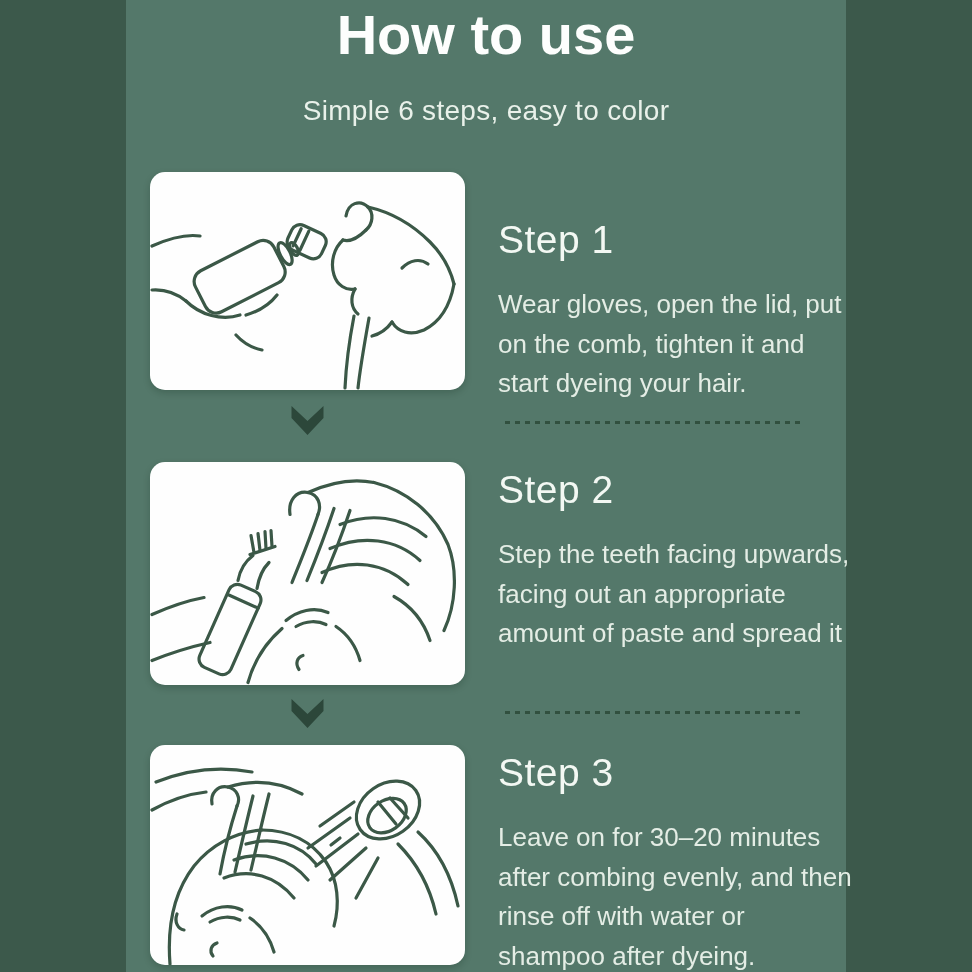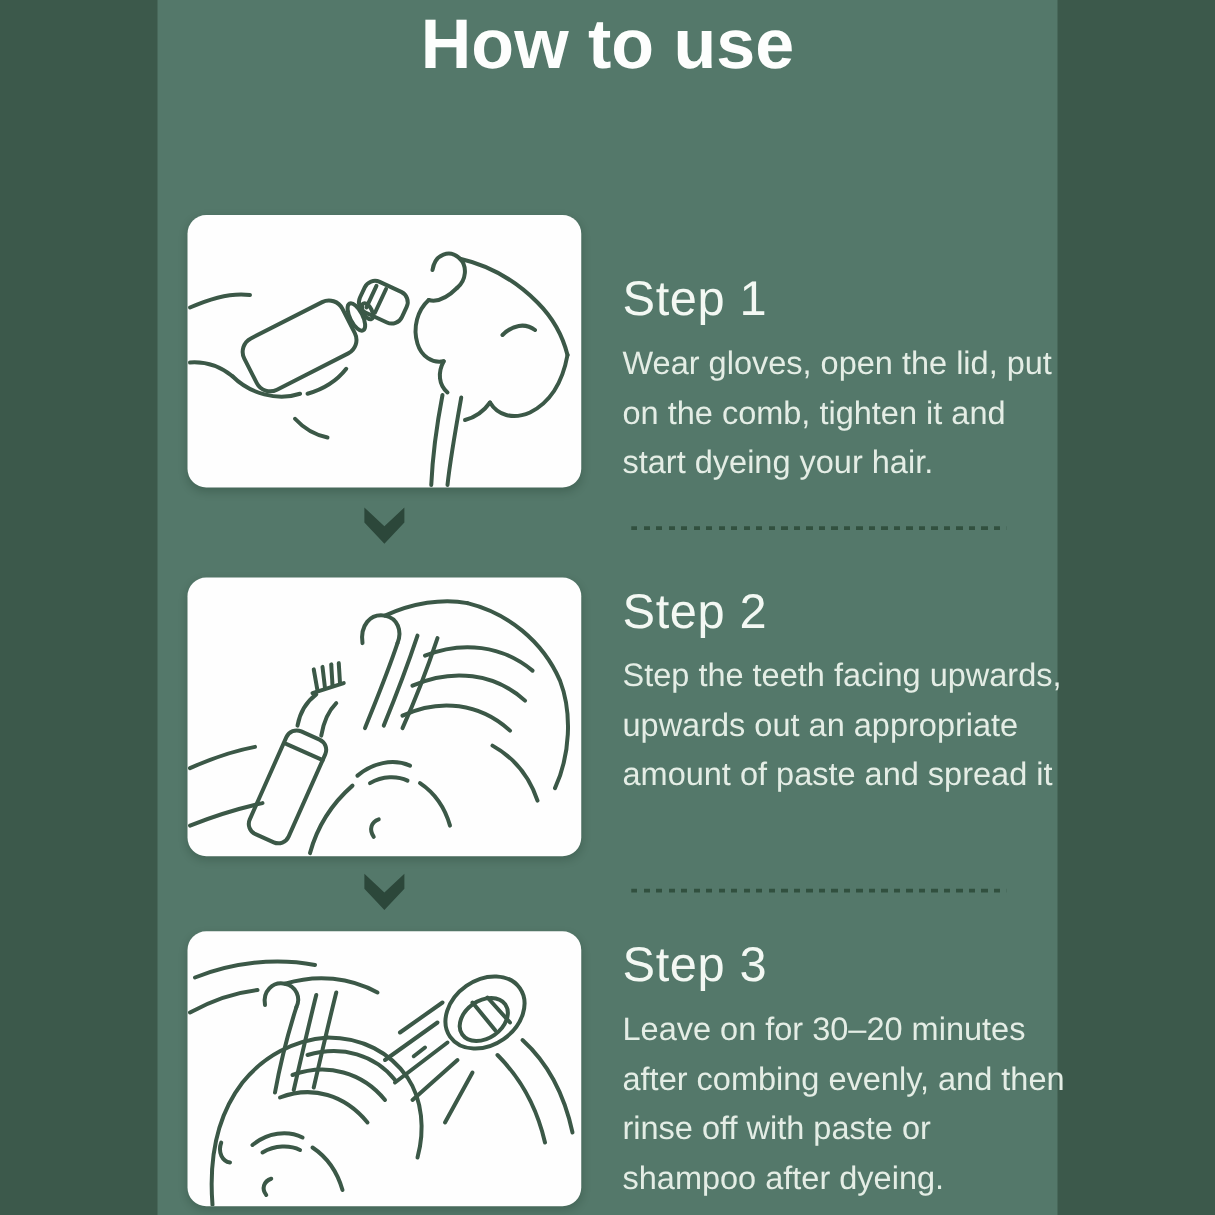--- a/index.html
+++ b/index.html
@@ -18,38 +18,39 @@
   #card1 { top:172px; height:218px; }
   #card2 { top:462px; height:223px; }
   #card3 { top:745px; height:220px; }
   .card svg { display:block; width:100%; height:100%; }
   svg.lineart path, svg.lineart rect, svg.lineart ellipse {
     stroke:#3b5847; stroke-width:3.2; fill:none; stroke-linecap:round; stroke-linejoin:round; }
 
   .step-text { position:absolute; left:372px; width:350px; }
   #text1 { top:222px; } #text2 { top:472px; } #text3 { top:755px; }
   .step-label { font-size:39px; font-weight:400; color:#f3f8f3; letter-spacing:.5px; line-height:36px; }
-  .step-desc { margin-top:13px; color:#e4ede5; font-size:26px; font-weight:400; }
+  .step-desc { margin-top:27px; color:#e4ede5; font-size:26px; font-weight:400; }
   .step-desc .line { line-height:39.5px; white-space:nowrap; }
 
   .connector { position:absolute; left:163px; width:37px; height:31px; }
   #connector1 { top:405px; } #connector2 { top:698px; }
   .connector svg { display:block; width:100%; height:100%; }
 
   .divider { position:absolute; left:379px; width:300px; height:3px;
              background-image:repeating-linear-gradient(90deg,#31503f 0 5px,transparent 5px 10px); }
   #divider1 { top:421px; } #divider2 { top:711px; }
 </style>
 </head>
 <body>
 
 <div class="page">
   <div class="column">
 
     <div class="title">How to use</div>
+    <div class="subtitle">Simple 6 steps, easy to color</div>
 
     <div class="card" id="card1">
       <svg class="lineart" viewBox="0 0 315 218">
         <g transform="rotate(-27 95 102)">
           <rect x="45" y="79" width="88" height="46" rx="12"></rect>
           <ellipse cx="140" cy="102" rx="5" ry="12"></ellipse>
           <ellipse cx="150" cy="102" rx="3.5" ry="7"></ellipse>
         </g>
         <path d="M2,74 C20,66 36,62 50,64"></path>
         <path d="M2,118 C16,117 26,121 36,129"></path>
@@ -118,21 +119,21 @@
         <path d="M136,156 C148,146 164,142 178,148"></path>
         <path d="M146,162 C156,156 168,156 176,160"></path>
         <path d="M186,162 C198,170 206,182 210,196"></path>
         <path d="M153,191 C147,193 145,199 149,205"></path>
       </svg>
     </div>
     <div class="step-text" id="text2">
       <div class="step-label">Step 2</div>
       <div class="step-desc">
         <div class="line">Step the teeth facing upwards,</div>
-        <div class="line">upwards out an appropriate</div>
+        <div class="line">facing out an appropriate</div>
         <div class="line">amount of paste and spread it</div>
       </div>
     </div>
 
     <div class="connector" id="connector2">
       <svg viewBox="0 0 36 31">
         <path d="M2,1 L18,16 L34,1 L34,13 L18,30 L2,13 Z" fill="#2c473a"></path>
       </svg>
     </div>
     <div class="divider" id="divider2"></div>
@@ -170,19 +171,19 @@
         <path d="M216,102 L180,134"></path>
         <path d="M228,112 L206,152"></path>
         <path d="M190,92 L181,99"></path>
       </svg>
     </div>
     <div class="step-text" id="text3">
       <div class="step-label">Step 3</div>
       <div class="step-desc">
         <div class="line">Leave on for 30–20 minutes</div>
         <div class="line">after combing evenly, and then</div>
-        <div class="line">rinse off with paste or</div>
+        <div class="line">rinse off with water or</div>
         <div class="line">shampoo after dyeing.</div>
       </div>
     </div>
 
   </div>
 </div>
 
 </body></html>

